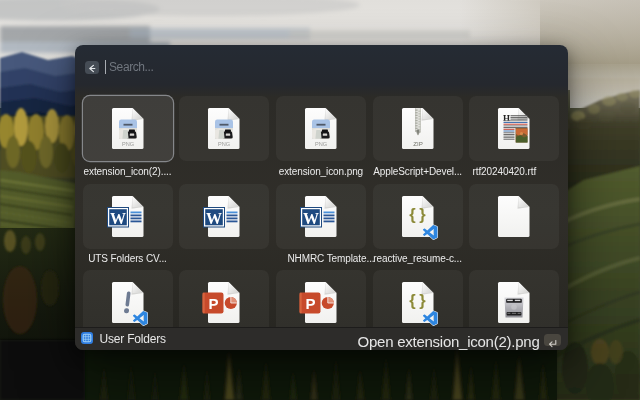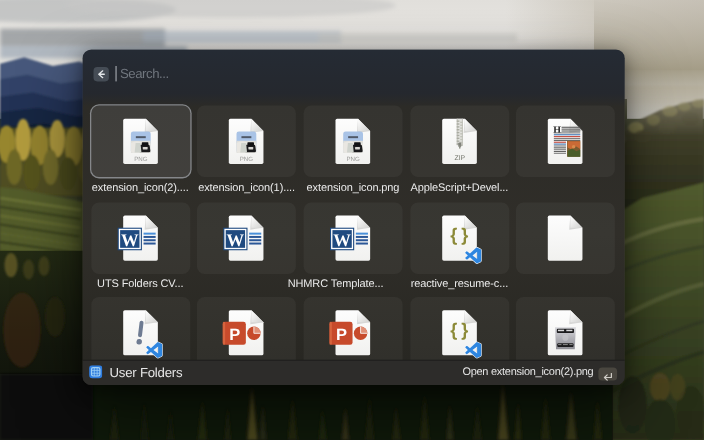--- a/index.html
+++ b/index.html
@@ -13,21 +13,21 @@
 .backbtn { position:absolute; left:9.5px; top:15.5px; width:14px; height:13px; border-radius:3.5px;
   background:#454c55; }
 .caret { position:absolute; left:29.8px; top:15px; width:1.2px; height:13.5px; background:#a9adb3; }
 .searchtxt { position:absolute; left:34px; top:14.5px; font-size:12px; color:#70767e; letter-spacing:-0.4px; }
 .cell { position:absolute; width:90px; height:65px; border-radius:7px; background:rgba(255,255,255,0.045); }
 .cell-sel { background:rgba(255,255,255,0.095); box-shadow:0 0 0 1.2px #85878a; }
 .fic { position:absolute; overflow:visible; }
 .lbl { position:absolute; width:96px; text-align:center; font-size:10px; color:#ebebeb; white-space:nowrap; letter-spacing:-0.1px; }
 #bbar { position:absolute; left:0; bottom:0; width:100%; height:23px; background:#2d2c2a; border-top:1px solid rgba(0,0,0,0.35); }
 .uftxt { position:absolute; left:24.5px; top:286.8px; font-size:12px; color:#e6e6e6; letter-spacing:-0.2px; }
-.opentxt { position:absolute; right:28.5px; top:287.5px; font-size:10px; color:#e6e6e6; letter-spacing:-0.25px; }
+.opentxt { position:absolute; right:28.5px; top:287.5px; font-size:15px; color:#e6e6e6; letter-spacing:-0.25px; }
 .retbtn { position:absolute; right:7px; top:288.5px; width:17.5px; height:12.5px; border-radius:3.5px; background:#49463f; text-align:center; }
 </style></head>
 <body>
 <div id="stage">
 <svg id="wall" width="640" height="400" viewBox="0 0 640 400">
 <defs>
 <linearGradient id="sky" x1="0" y1="0" x2="0" y2="1">
           <stop offset="0" stop-color="#e2e0dc"></stop>
           <stop offset="0.4" stop-color="#e9e7e3"></stop>
           <stop offset="1" stop-color="#c9c9c4"></stop>
@@ -227,21 +227,20 @@
 <rect x="8" y="21" width="18" height="11" fill="#dededa"></rect>
 <path d="M8 23 q4 -2.5 9 -1 l9 1.5 v6.5 q0 2 -2.2 2 h-13.6 q-2.2 0 -2.2 -2 Z" fill="#e9e7e2"></path>
 <rect x="12.5" y="16.8" width="9" height="1.8" fill="#3a3f48" opacity="0.8"></rect>
 <path d="M17.5 24.6 h6.5 q0.9 0 1.1 1.1 l0.6 4.3 q0.2 1.4 -1.4 1.4 h-7.5 q-1.6 0 -1.4 -1.4 l0.6-4.3 q0.2 -1.1 1.1 -1.1 Z" fill="#1b1b1d"></path>
 <rect x="17.9" y="22.4" width="6" height="3" rx="0.6" fill="#111113"></rect>
 <rect x="18.8" y="26.6" width="4.4" height="2.2" rx="0.4" fill="#d8d6d2"></rect>
 <path d="M12.3 23 h4.4 l0.9 8.7 h-6.2 Z" fill="#cfd3cd"></path>
 <text x="17" y="39" font-family="Liberation Sans, sans-serif" font-size="5.6" fill="#9a9a98" text-anchor="middle">PNG</text>
 </g>
       </svg>
-<div class="lbl" style="left:101.2px;top:120.5px">extension_icon(1)....</div>
 <div class="cell" style="left:200.9px;top:51px"></div>
 <svg class="fic" style="left:228.9px;top:62.0px" width="34" height="43" viewBox="0 0 34 43">
         <path d="M2.5 1 H21.5 L32.5 12 V40.5 Q32.5 42 31 42 H2.5 Q1 42 1 40.5 V2.5 Q1 1 2.5 1 Z" fill="url(#pg)"></path>
 <path d="M21.5 1 L32.5 12 L20.5 13.8 Z" fill="rgba(110,110,108,0.25)"></path>
 <path d="M21.5 1 L32.5 12 L21.5 12 Z" fill="url(#fold)"></path>
 <g>
 <rect x="8" y="12.5" width="18" height="19.5" rx="2.2" fill="#a9c3e6"></rect>
 <rect x="8" y="21" width="18" height="11" fill="#dededa"></rect>
 <path d="M8 23 q4 -2.5 9 -1 l9 1.5 v6.5 q0 2 -2.2 2 h-13.6 q-2.2 0 -2.2 -2 Z" fill="#e9e7e2"></path>
 <rect x="12.5" y="16.8" width="9" height="1.8" fill="#3a3f48" opacity="0.8"></rect>
@@ -303,20 +302,21 @@
         <rect x="6.5" y="25.2" width="11" height="1" fill="#777" opacity="0.95"></rect>
         <rect x="6.5" y="26.9" width="11" height="1" fill="#555" opacity="0.95"></rect>
         <rect x="6.5" y="28.6" width="11" height="1" fill="#777" opacity="0.95"></rect>
         <rect x="6.5" y="30.3" width="11" height="1" fill="#555" opacity="0.95"></rect>
         <rect x="6.5" y="32.0" width="11" height="1" fill="#888" opacity="0.95"></rect>
 <rect x="18.5" y="21" width="12" height="14.5" fill="#7a5a2e"></rect>
 <path d="M19 21.5 h11.5 v7 l-4 -2.5 -4 3 -3.5 -2 Z" fill="#c96a35"></path>
 <path d="M19 30 l4 -2 4 2.5 3.5 -1.5 v6.5 h-11.5 Z" fill="#4a5e2a"></path>
 <circle cx="24.5" cy="26.5" r="1.6" fill="#d98a4a"></circle>
       </svg>
+<div class="lbl" style="left:381.3px;top:120.5px">rtf20240420.rtf</div>
 <div class="cell" style="left:7.5px;top:138.5px"></div>
 <svg class="fic" style="left:35.5px;top:149.5px" width="34" height="43" viewBox="0 0 34 43">
         <path d="M2.5 1 H21.5 L32.5 12 V40.5 Q32.5 42 31 42 H2.5 Q1 42 1 40.5 V2.5 Q1 1 2.5 1 Z" fill="url(#pg)"></path>
 <path d="M21.5 1 L32.5 12 L20.5 13.8 Z" fill="rgba(110,110,108,0.25)"></path>
 <path d="M21.5 1 L32.5 12 L21.5 12 Z" fill="url(#fold)"></path>
 <rect x="19.5" y="16.5" width="11" height="1.8" fill="#4a90d9"></rect>
 <rect x="19.5" y="19.5" width="11" height="1.8" fill="#2b5797"></rect>
 <rect x="19.5" y="22.5" width="11" height="1.8" fill="#2b5797"></rect>
 <rect x="19.5" y="25.5" width="11" height="1.8" fill="#2b5797"></rect>
 <g>
@@ -349,21 +349,21 @@
 <rect x="19.5" y="16.5" width="11" height="1.8" fill="#4a90d9"></rect>
 <rect x="19.5" y="19.5" width="11" height="1.8" fill="#2b5797"></rect>
 <rect x="19.5" y="22.5" width="11" height="1.8" fill="#2b5797"></rect>
 <rect x="19.5" y="25.5" width="11" height="1.8" fill="#2b5797"></rect>
 <g>
 <rect x="-4" y="12" width="22" height="20.5" fill="#1f4a80"></rect>
 <rect x="-2.4" y="13.6" width="18.8" height="17.3" fill="none" stroke="#ffffff" stroke-width="1.2"></rect>
 <text x="7" y="28.6" font-family="Liberation Serif, serif" font-size="16" font-weight="bold" fill="#ffffff" text-anchor="middle">W</text>
 </g>
       </svg>
-<div class="lbl" style="left:182px;top:208.0px">NHMRC Template...</div>
+<div class="lbl" style="left:208px;top:208.0px">NHMRC Template...</div>
 <div class="cell" style="left:297.6px;top:138.5px"></div>
 <svg class="fic" style="left:325.6px;top:149.5px" width="34" height="43" viewBox="0 0 34 43">
         <path d="M2.5 1 H21.5 L32.5 12 V40.5 Q32.5 42 31 42 H2.5 Q1 42 1 40.5 V2.5 Q1 1 2.5 1 Z" fill="url(#pg)"></path>
 <path d="M21.5 1 L32.5 12 L20.5 13.8 Z" fill="rgba(110,110,108,0.25)"></path>
 <path d="M21.5 1 L32.5 12 L21.5 12 Z" fill="url(#fold)"></path>
 <text x="11.5" y="24.5" font-family="Liberation Sans, sans-serif" font-size="16.5" font-weight="bold" fill="#8c8a38" text-anchor="middle">{</text>
 <text x="21.5" y="24.5" font-family="Liberation Sans, sans-serif" font-size="16.5" font-weight="bold" fill="#8c8a38" text-anchor="middle">}</text>
 <g transform="translate(22,30) scale(0.6)">
 <path d="M23.15 2.587 18.21.21a1.494 1.494 0 0 0-1.705.29l-9.46 8.63-4.12-3.128a.999.999 0 0 0-1.276.057L.327 7.261A1 1 0 0 0 .326 8.74L3.899 12 .326 15.26a1 1 0 0 0 .001 1.479L1.65 17.94a.999.999 0 0 0 1.276.057l4.12-3.128 9.46 8.63a1.492 1.492 0 0 0 1.704.29l4.942-2.377A1.5 1.5 0 0 0 24 20.06V3.939a1.5 1.5 0 0 0-.85-1.352zm-5.146 14.861L10.826 12l7.178-5.448v10.896z" fill="#2e86e0" stroke="#eef3f8" stroke-width="1.8" paint-order="stroke"></path>
 </g>

